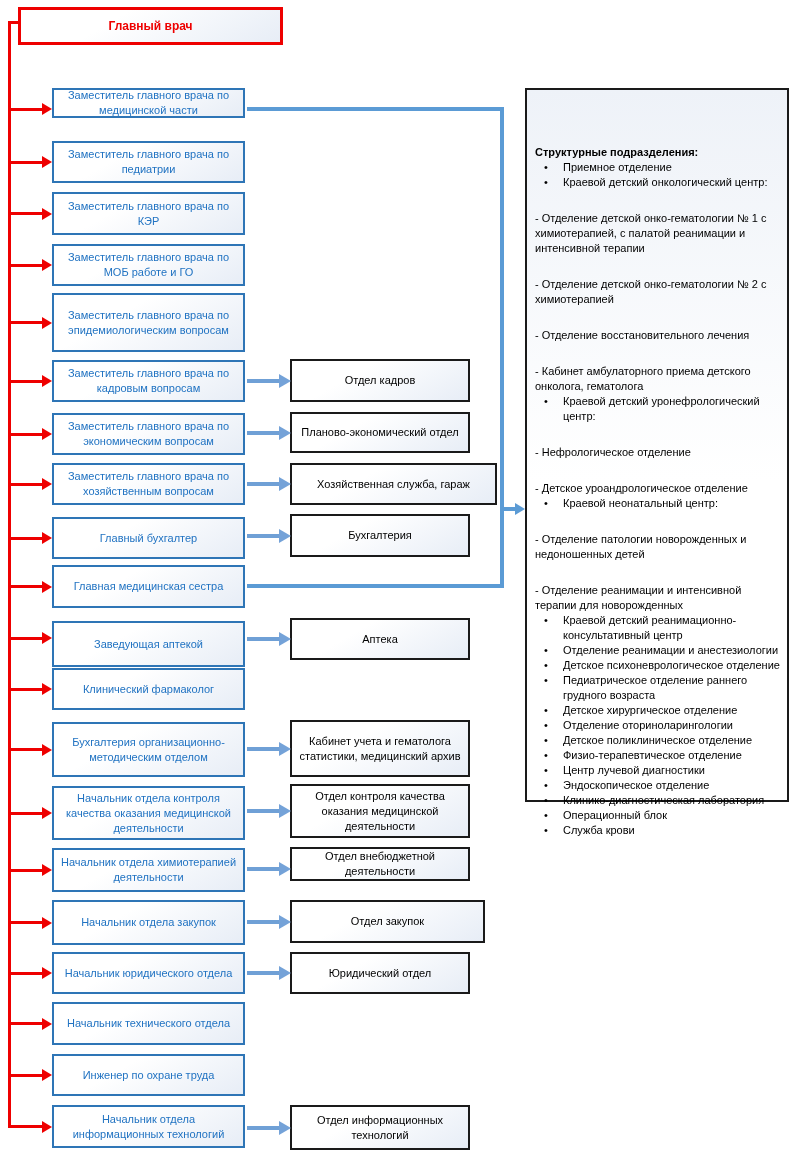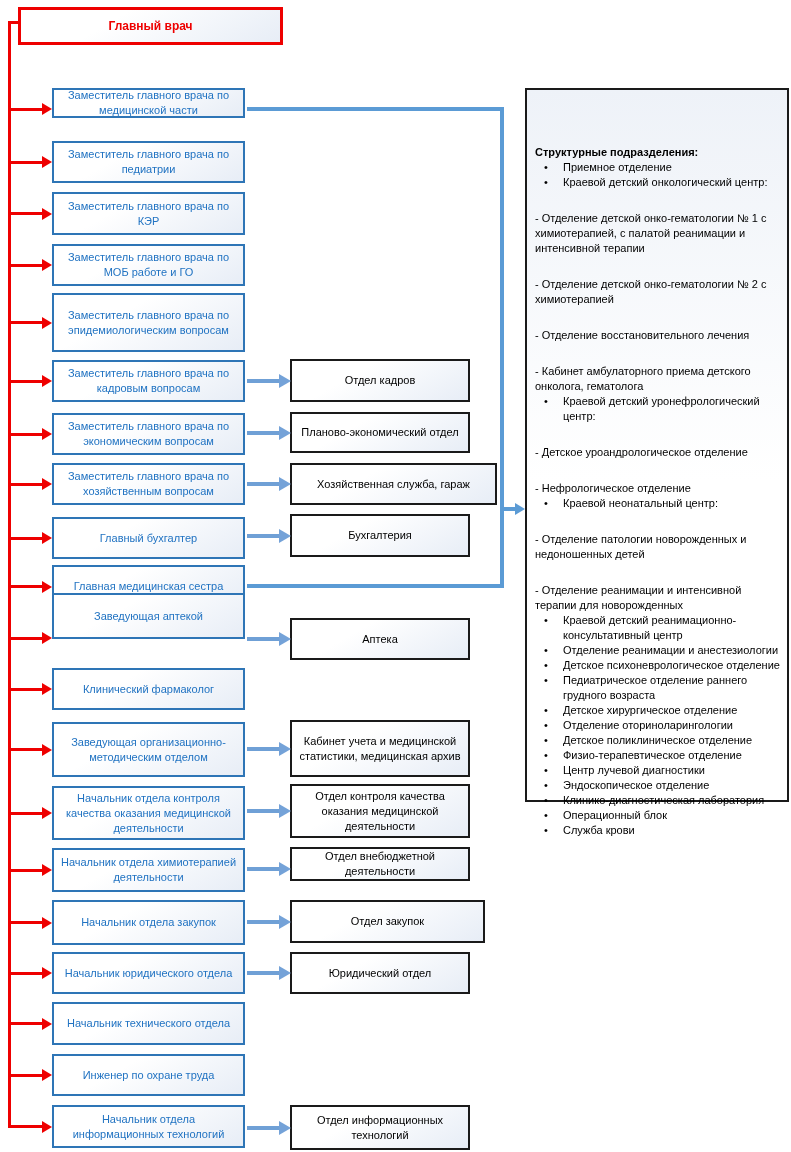--- a/index.html
+++ b/index.html
@@ -59,22 +59,22 @@
     <div class="panel-body">
       <div class="panel-heading">Структурные подразделения:</div>
       <div id="panel-items">
           <div class="item bullet"><span class="glyph">•</span><span>Приемное отделение</span></div>
           <div class="item bullet"><span class="glyph">•</span><span>Краевой детский онкологический центр:</span></div>
           <div class="item dash"><span>- Отделение детской онко-гематологии № 1 с химиотерапией, с палатой реанимации и интенсивной терапии</span></div>
           <div class="item dash"><span>- Отделение детской онко-гематологии № 2 с химиотерапией</span></div>
           <div class="item dash"><span>- Отделение восстановительного лечения</span></div>
           <div class="item dash"><span>- Кабинет амбулаторного приема детского онколога, гематолога</span></div>
           <div class="item bullet"><span class="glyph">•</span><span>Краевой детский уронефрологический центр:</span></div>
+          <div class="item dash"><span>- Нефрологическое отделение</span></div>
           <div class="item dash"><span>- Детское уроандрологическое отделение</span></div>
-          <div class="item dash"><span>- Нефрологическое отделение</span></div>
           <div class="item bullet"><span class="glyph">•</span><span>Краевой неонатальный центр:</span></div>
           <div class="item dash"><span>- Отделение патологии новорожденных и недоношенных детей</span></div>
           <div class="item dash"><span>- Отделение реанимации и интенсивной терапии для новорожденных</span></div>
           <div class="item bullet"><span class="glyph">•</span><span>Краевой детский реанимационно-консультативный центр</span></div>
           <div class="item bullet"><span class="glyph">•</span><span>Отделение реанимации и анестезиологии</span></div>
           <div class="item bullet"><span class="glyph">•</span><span>Детское психоневрологическое отделение</span></div>
           <div class="item bullet"><span class="glyph">•</span><span>Педиатрическое отделение раннего грудного возраста</span></div>
           <div class="item bullet"><span class="glyph">•</span><span>Детское хирургическое отделение</span></div>
           <div class="item bullet"><span class="glyph">•</span><span>Отделение оториноларингологии</span></div>
           <div class="item bullet"><span class="glyph">•</span><span>Детское поликлиническое отделение</span></div>
@@ -111,27 +111,27 @@
     <div class="head head-red" style="left: 42px; top: 428px;"></div>
     <div class="node node-blue" style="top: 463px; height: 42px;">Заместитель главного врача по хозяйственным вопросам</div>
     <div class="line" style="left: 9px; top: 482.5px; width: 33px; height: 3px;"></div>
     <div class="head head-red" style="left: 42px; top: 478px;"></div>
     <div class="node node-blue" style="top: 517px; height: 42px;">Главный бухгалтер</div>
     <div class="line" style="left: 9px; top: 536.5px; width: 33px; height: 3px;"></div>
     <div class="head head-red" style="left: 42px; top: 532px;"></div>
     <div class="node node-blue" style="top: 565px; height: 43px;">Главная медицинская сестра</div>
     <div class="line" style="left: 9px; top: 585px; width: 33px; height: 3px;"></div>
     <div class="head head-red" style="left: 42px; top: 580.5px;"></div>
-    <div class="node node-blue" style="top: 593px; height: 46px;">Заведующая аптекой</div>
+    <div class="node node-blue" style="top: 621px; height: 46px;">Заведующая аптекой</div>
     <div class="line" style="left: 9px; top: 636.5px; width: 33px; height: 3px;"></div>
     <div class="head head-red" style="left: 42px; top: 632px;"></div>
     <div class="node node-blue" style="top: 668px; height: 42px;">Клинический фармаколог</div>
     <div class="line" style="left: 9px; top: 687.5px; width: 33px; height: 3px;"></div>
     <div class="head head-red" style="left: 42px; top: 683px;"></div>
-    <div class="node node-blue" style="top: 722px; height: 55px;">Заведующая организационно-методическим отделом</div>
+    <div class="node node-blue" style="top: 722px; height: 55px;">Бухгалтерия организационно-методическим отделом</div>
     <div class="line" style="left: 9px; top: 748px; width: 33px; height: 3px;"></div>
     <div class="head head-red" style="left: 42px; top: 743.5px;"></div>
     <div class="node node-blue" style="top: 786px; height: 54px;">Начальник отдела контроля качества оказания медицинской деятельности</div>
     <div class="line" style="left: 9px; top: 811.5px; width: 33px; height: 3px;"></div>
     <div class="head head-red" style="left: 42px; top: 807px;"></div>
     <div class="node node-blue" style="top: 848px; height: 44px;">Начальник отдела химиотерапией деятельности</div>
     <div class="line" style="left: 9px; top: 868.5px; width: 33px; height: 3px;"></div>
     <div class="head head-red" style="left: 42px; top: 864px;"></div>
     <div class="node node-blue" style="top: 900px; height: 45px;">Начальник отдела закупок</div>
     <div class="line" style="left: 9px; top: 921px; width: 33px; height: 3px;"></div>
@@ -156,21 +156,21 @@
     <div class="head head-blue" style="left: 279px; top: 425.5px;"></div>
     <div class="node node-black" style="left: 290px; width: 207px; top: 463px; height: 42px;">Хозяйственная служба, гараж</div>
     <div class="blue-line" style="left: 247px; top: 482px; width: 32px; height: 4px;"></div>
     <div class="head head-blue" style="left: 279px; top: 477px;"></div>
     <div class="node node-black" style="left: 290px; width: 180px; top: 514px; height: 43px;">Бухгалтерия</div>
     <div class="blue-line" style="left: 247px; top: 533.5px; width: 32px; height: 4px;"></div>
     <div class="head head-blue" style="left: 279px; top: 528.5px;"></div>
     <div class="node node-black" style="left: 290px; width: 180px; top: 618px; height: 42px;">Аптека</div>
     <div class="blue-line" style="left: 247px; top: 637px; width: 32px; height: 4px;"></div>
     <div class="head head-blue" style="left: 279px; top: 632px;"></div>
-    <div class="node node-black" style="left: 290px; width: 180px; top: 720px; height: 57px;">Кабинет учета и медицинской статистики, медицинская архив</div>
+    <div class="node node-black" style="left: 290px; width: 180px; top: 720px; height: 57px;">Кабинет учета и гематолога статистики, медицинский архив</div>
     <div class="blue-line" style="left: 247px; top: 746.5px; width: 32px; height: 4px;"></div>
     <div class="head head-blue" style="left: 279px; top: 741.5px;"></div>
     <div class="node node-black" style="left: 290px; width: 180px; top: 784px; height: 54px;">Отдел контроля качества оказания медицинской деятельности</div>
     <div class="blue-line" style="left: 247px; top: 809px; width: 32px; height: 4px;"></div>
     <div class="head head-blue" style="left: 279px; top: 804px;"></div>
     <div class="node node-black" style="left: 290px; width: 180px; top: 847px; height: 34px;">Отдел внебюджетной деятельности</div>
     <div class="blue-line" style="left: 247px; top: 866.5px; width: 32px; height: 4px;"></div>
     <div class="head head-blue" style="left: 279px; top: 861.5px;"></div>
     <div class="node node-black" style="left: 290px; width: 195px; top: 900px; height: 43px;">Отдел закупок</div>
     <div class="blue-line" style="left: 247px; top: 919.5px; width: 32px; height: 4px;"></div>

